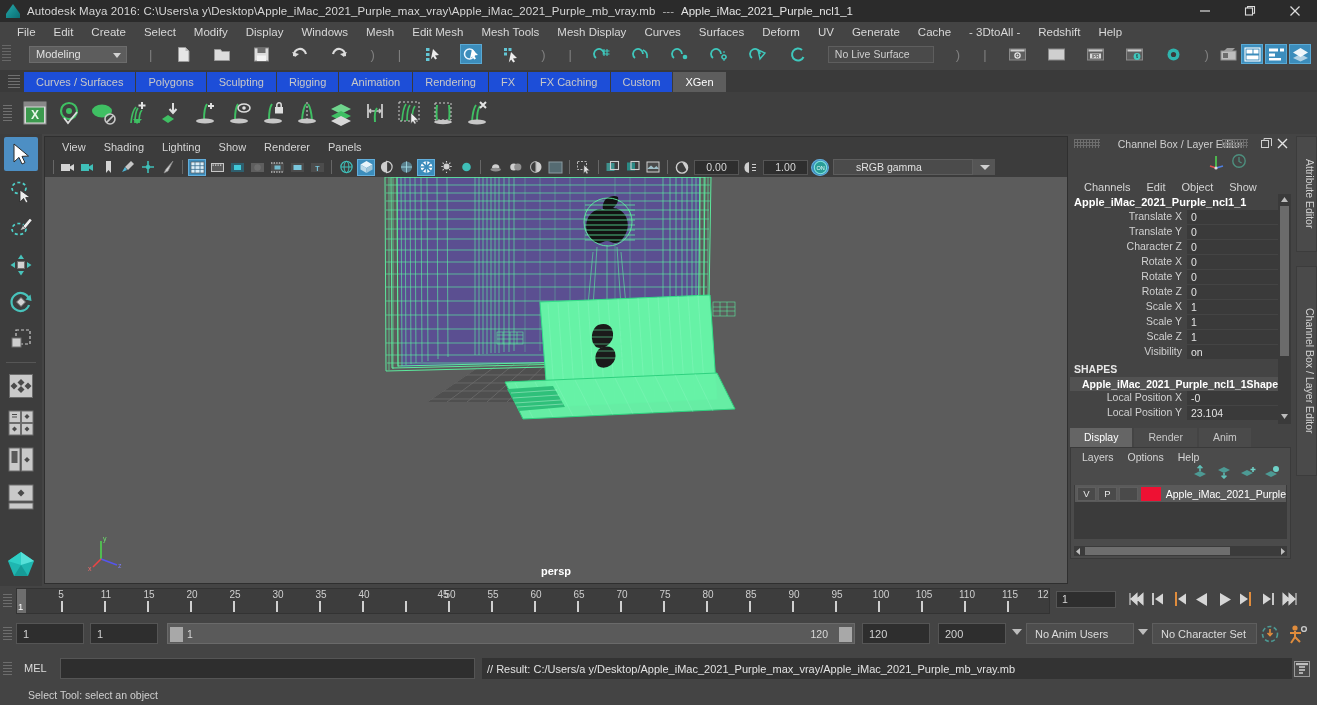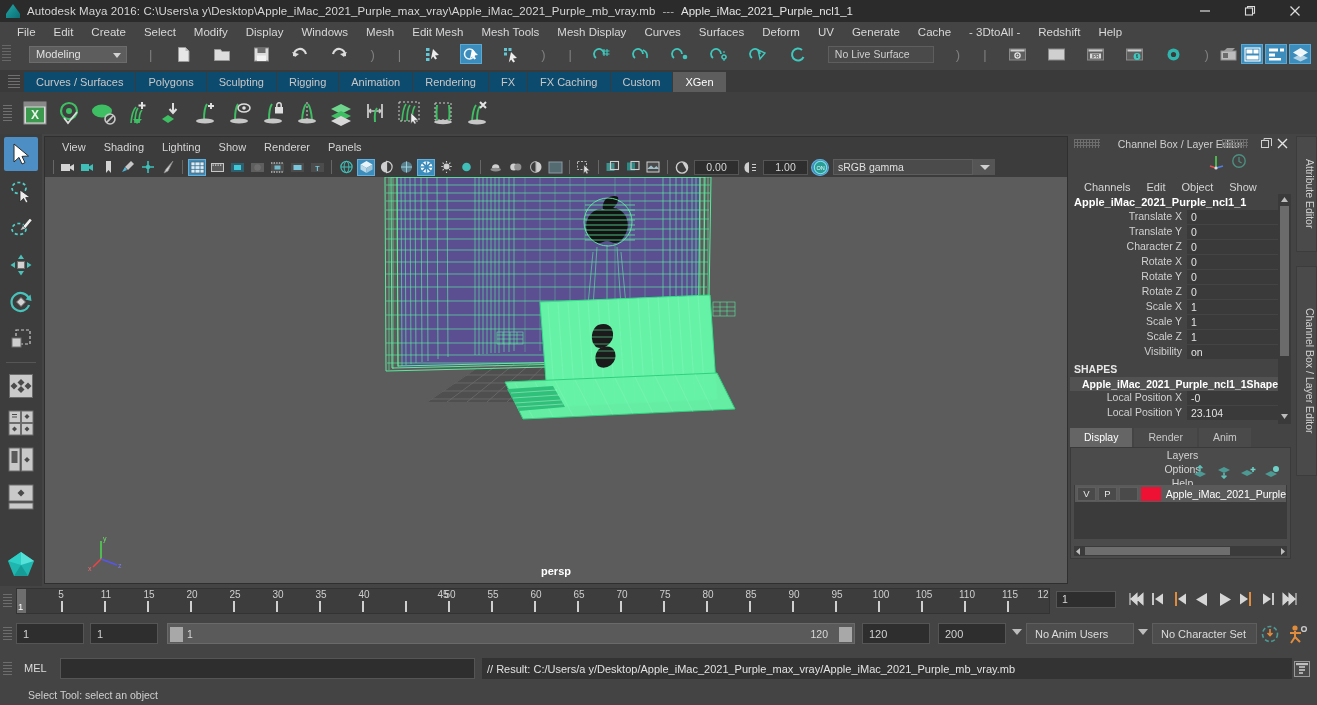--- a/index.html
+++ b/index.html
@@ -72,21 +72,21 @@
   .sl-right { position: absolute; right: 5px; display: flex; align-items: center; }
 
   
   .shelftabs {
     position: absolute; left: 0; top: 70px; width: 1317px; height: 22px;
     background: #3a3a3a; display: flex; align-items: flex-end; padding-left: 6px;
   }
   .shelf-handle { width: 12px; height: 14px; margin: 0 4px 3px 2px;
     background-image: repeating-linear-gradient(to bottom, #707070 0 1px, transparent 1px 3px);}
   .shelf-tab {
-    color: #c8c8c8; font-size: 11px; padding: 4px 12px 4px; background: #0c4a6e;
+    color: #c8c8c8; font-size: 11px; padding: 4px 12px 4px; background: #1d4ed8;
     border-right: 1px solid #3a3a3a; height: 20px; line-height: 12px; white-space: nowrap;
   }
   .shelf-tab.active { background: #5d5d5d; color: #ffffff; }
 
   
   .shelfbar {
     position: absolute; left: 0; top: 92px; width: 1317px; height: 42px;
     background: #3f3f3f; display: flex; align-items: center;
   }
   .shelf-lhandle { width: 14px; height: 42px; display:flex; align-items:center; justify-content:center; }
@@ -115,21 +115,21 @@
   .vp-ico.on { background: #3c8dbc; border: 1px solid #63aedb; }
   .vp-div { width: 1px; height: 14px; background: #676767; margin: 0 4px; }
   .vp-num {
     width: 45px; height: 15px; background: #2e2e2e; border: 1px solid #555;
     color: #d8d8d8; font-size: 10.5px; display: flex; align-items: center;
     justify-content: center; margin: 0 2px;
   }
   .vp-gamma {
     width: 140px; height: 16px; background: #4b4b4b; border: 1px solid #5d5d5d;
     color: #e0e0e0; font-size: 10.5px; display: flex; align-items: center;
-    padding-left: 4px; margin-left: 3px; text-align: right;
+    padding-left: 22px; margin-left: 3px; text-align: right;
   }
   .vp-gamma-caret { width: 22px; height: 16px; background: #555; position: relative; }
   .vp-gamma-caret:after { content:''; position:absolute; left:7px; top:6px;
     border-left:5px solid transparent; border-right:5px solid transparent; border-top:5px solid #cfcfcf;}
   .vp-canvas {
     position: absolute; left: 0; top: 40px; width: 1022px; height: 406px;
     background: #5c5c5c; overflow: hidden;
   }
   .vp-label {
     position: absolute; left: 0; bottom: 6px; width: 100%; text-align: center;
@@ -163,21 +163,21 @@
                   padding: 1px 0 1px 12px; }
   .cb-scroll { position: absolute; right: 0; top: 0; width: 13px; height: 100%; background: #3a3a3a; }
   .cb-scroll .up, .cb-scroll .dn { width: 13px; height: 11px; display:flex; align-items:center; justify-content:center;}
   .cb-thumb { position:absolute; left:2px; top: 12px; width: 9px; height: 150px; background: #6b6b6b; }
 
   
   .le-tabs { display: flex; height: 19px; margin-top: 4px; }
   .le-tab { padding: 3px 14px; font-size: 10.5px; color: #c9c9c9; background: #4a4a4a; margin-right: 2px; }
   .le-tab.active { background: #656565; color: #fff; }
   .le-box { border: 1px solid #3a3a3a; background: #4b4b4b; height: 112px; position: relative; }
-  .le-menubar { height: 17px; display: flex; align-items: center; padding-left: 4px; flex-direction: column; }
+  .le-menubar { height: 17px; display: flex; align-items: center; padding-left: 4px; }
   .le-menu { color: #d5d5d5; font-size: 10.5px; padding: 1px 7px; }
   .le-icons { height: 18px; display: flex; align-items: center; justify-content: flex-end; gap: 8px; padding-right: 10px; }
   .le-list { background: #3b3b3b; height: 54px; margin: 2px 3px 0; position: relative; }
   .le-row { display: flex; align-items: center; height: 17px; background: #5a5a5a; margin: 1px; }
   .le-cell { width: 19px; height: 14px; background: #4a4a4a; border: 1px solid #5e5e5e;
              color: #e6e6e6; font-size: 9.5px; display: flex; align-items: center;
              justify-content: center; margin-left: 2px; }
   .le-swatch { width: 20px; height: 14px; margin-left: 3px; }
   .le-name { color: #ffffff; font-size: 10.5px; margin-left: 5px; white-space: nowrap; }
   .le-hscroll { position: absolute; left: 3px; right: 3px; bottom: 2px; height: 10px; background: #3b3b3b;

